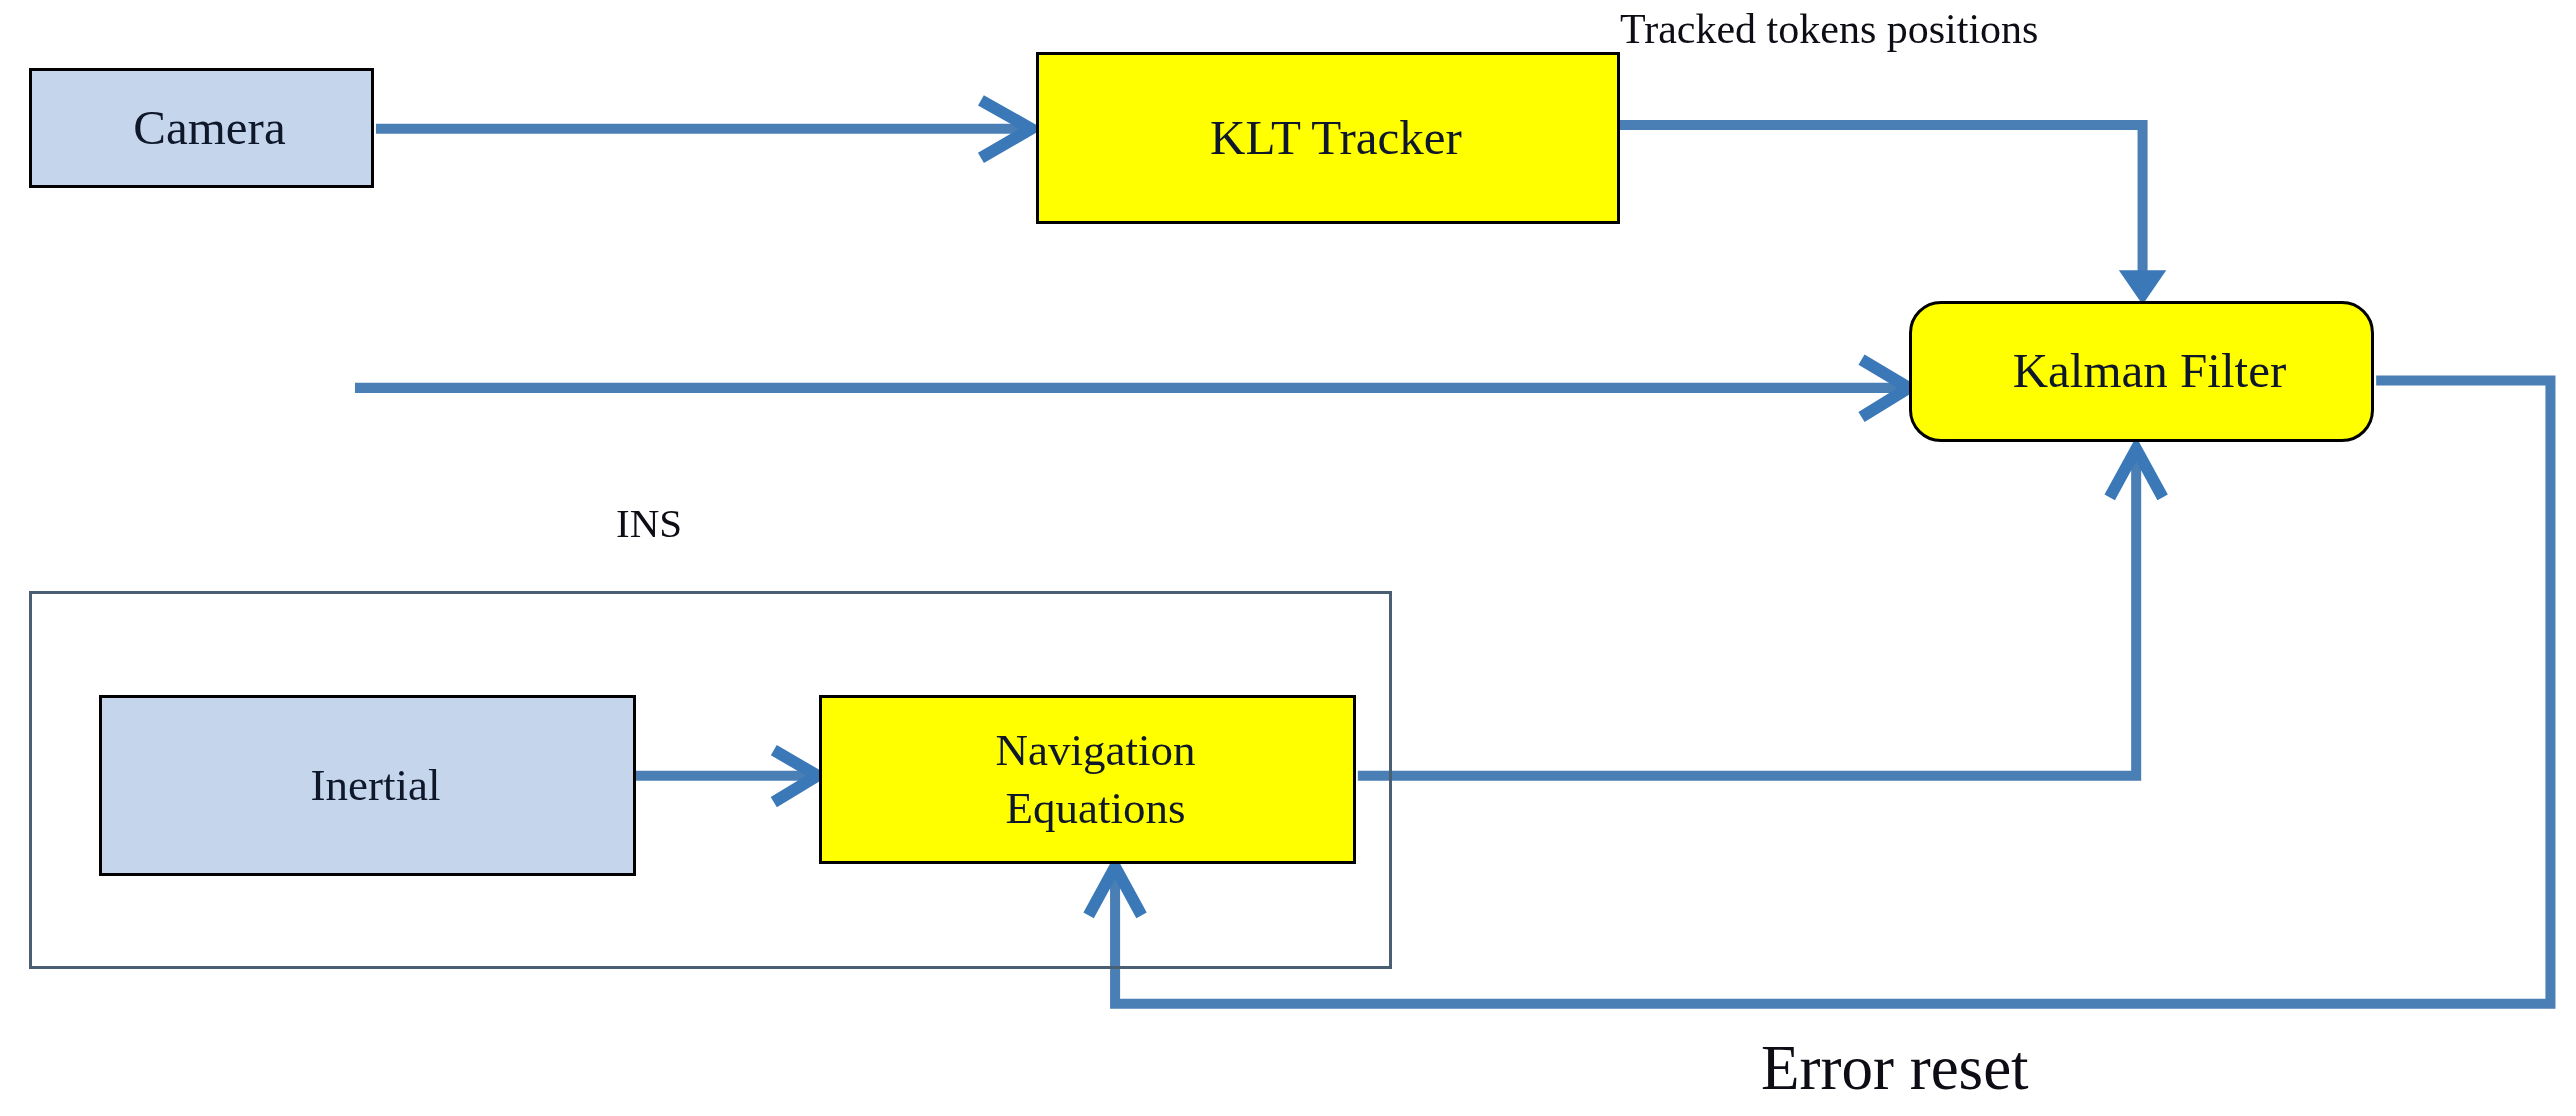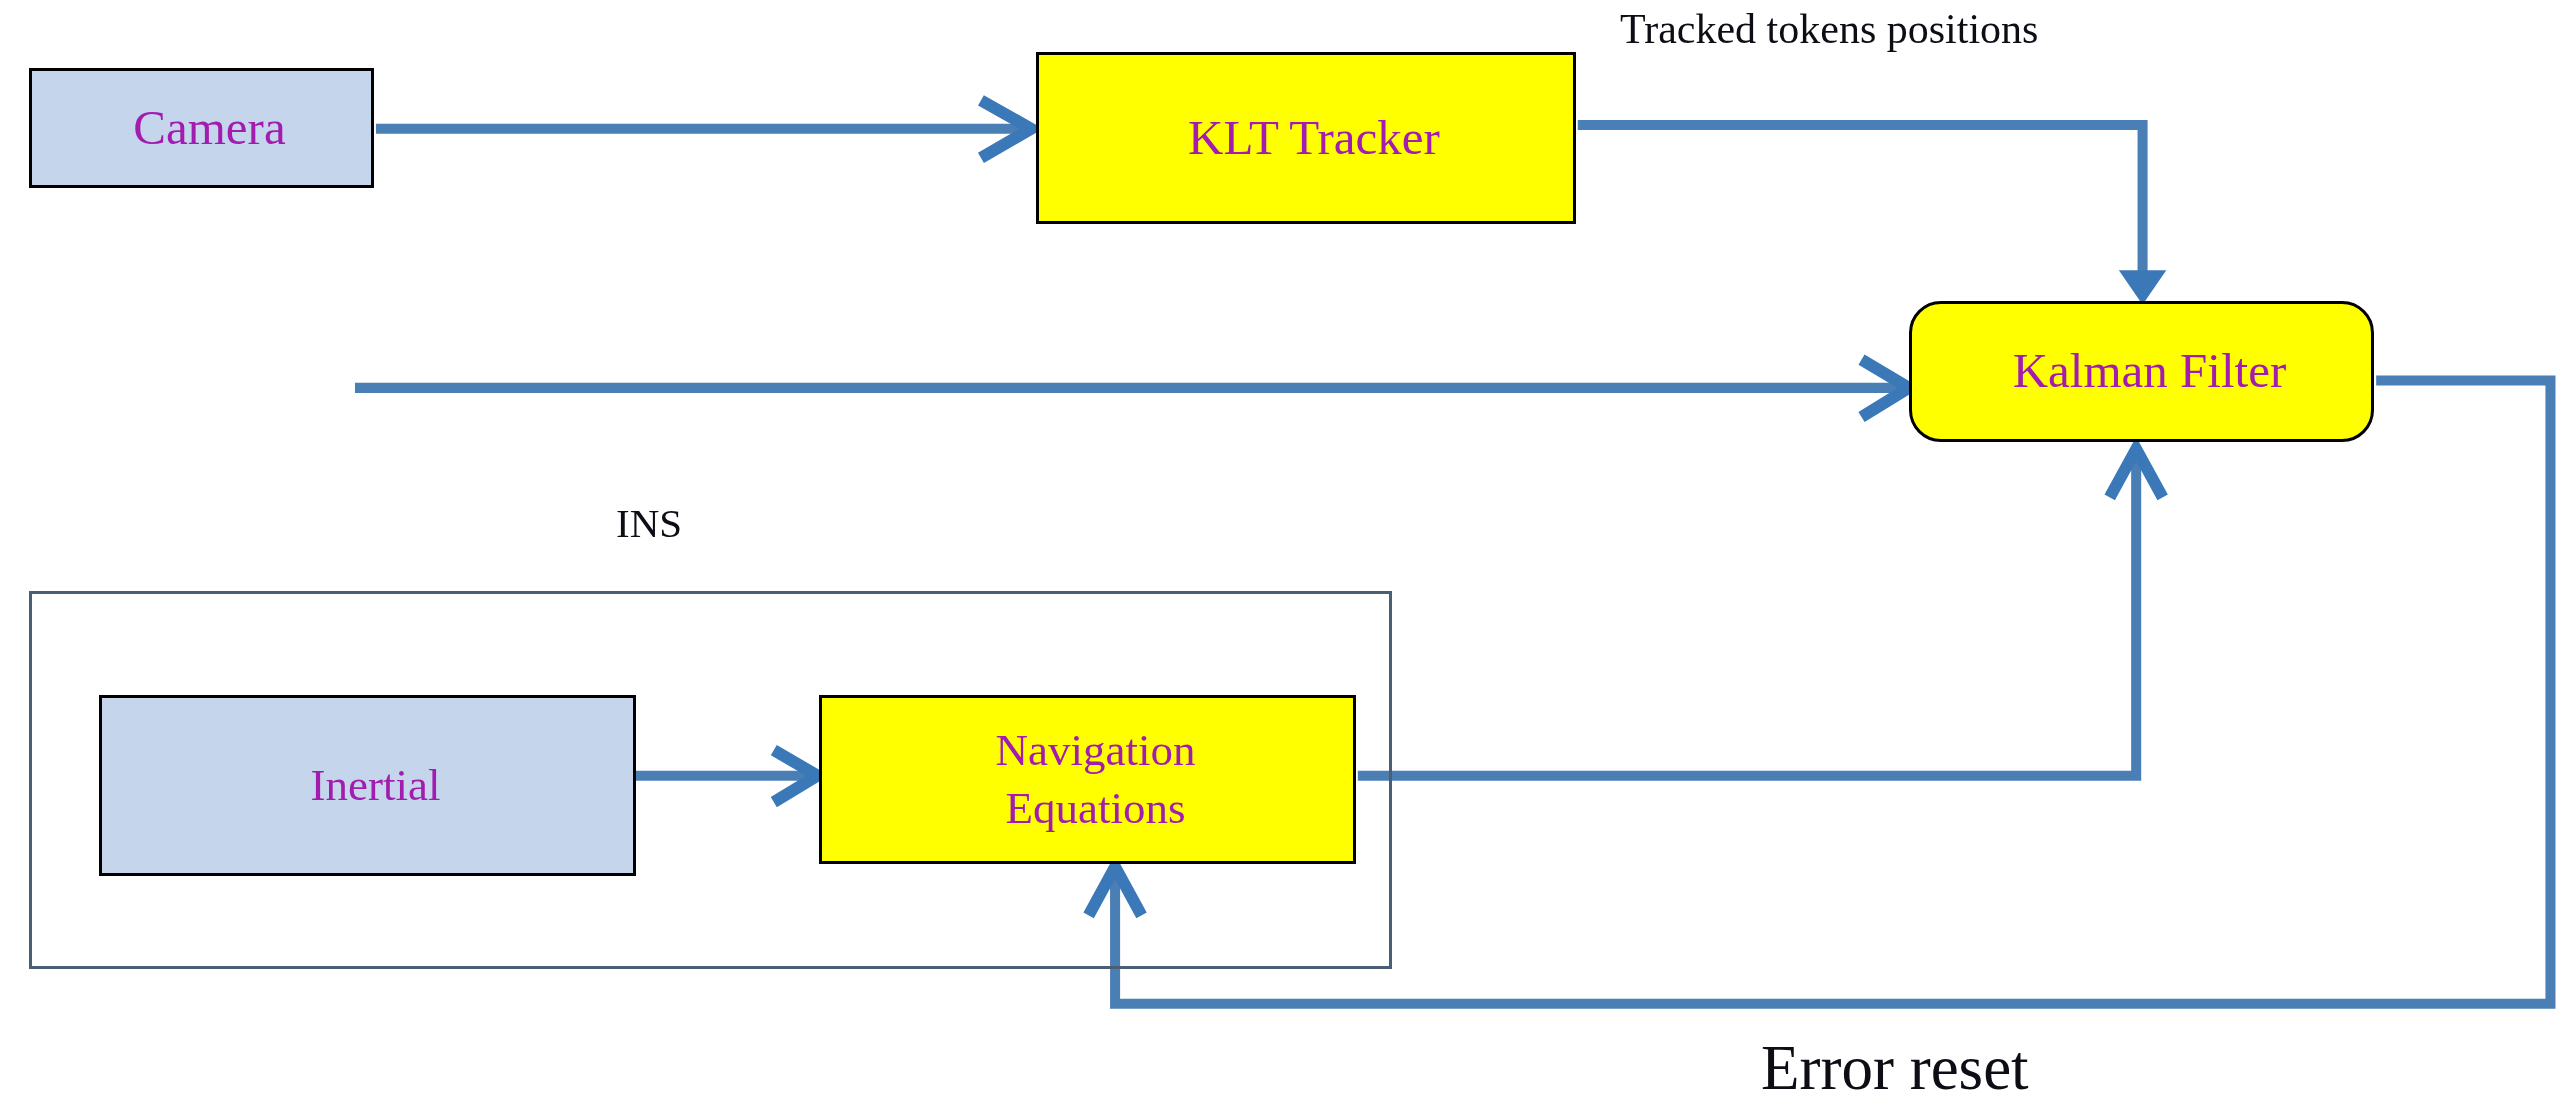--- a/index.html
+++ b/index.html
@@ -28,21 +28,21 @@
   .node {
     position: absolute;
     box-sizing: border-box;
     border: 3.7px solid #000000;
     display: flex;
     flex-direction: column;
     align-items: center;
     justify-content: center;
     text-align: center;
     line-height: 1.28;
-    color: #a21caf;
+    color: #0f172a;
     padding-left: 16px;
   }
   .node.sensor { background: #c5d5ec; }
   .node.process { background: #ffff00; }
   .node .line { display: block; white-space: nowrap; }
   .group-box {
     position: absolute;
     box-sizing: border-box;
     border: 3.7px solid #4a5f73;
     background: transparent;
@@ -90,21 +90,21 @@
       <polyline points="1193,1003 1222,950 1251,1003" fill="none" stroke="#3a78b8" stroke-width="13" stroke-linecap="butt" stroke-linejoin="miter"></polyline>
     </g>
   </svg>
 
   <div class="group-box" style="left:29px; top:591px; width:1363px; height:378px;"></div>
 
   <div class="node sensor" style="left:29px; top:68px; width:345px; height:120px; font-size:49px;">
     <span class="line">Camera</span>
   </div>
 
-  <div class="node process" style="left:1036px; top:52px; width:540px; height:172px; font-size:49px;text-align:center;">
+  <div class="node process" style="left:1036px; top:52px; width:584px; height:172px; font-size:49px;text-align:center;">
     <span class="line">KLT Tracker</span>
   </div>
 
 
   <div class="node process" style="left:1909px; top:301px; width:465px; height:141px; font-size:49px;border-radius:32px;">
     <span class="line">Kalman Filter</span>
   </div>
 
   <div class="node sensor" style="left:99px; top:695px; width:537px; height:181px; font-size:45px;text-align:center;">
     <span class="line">Inertial</span>

